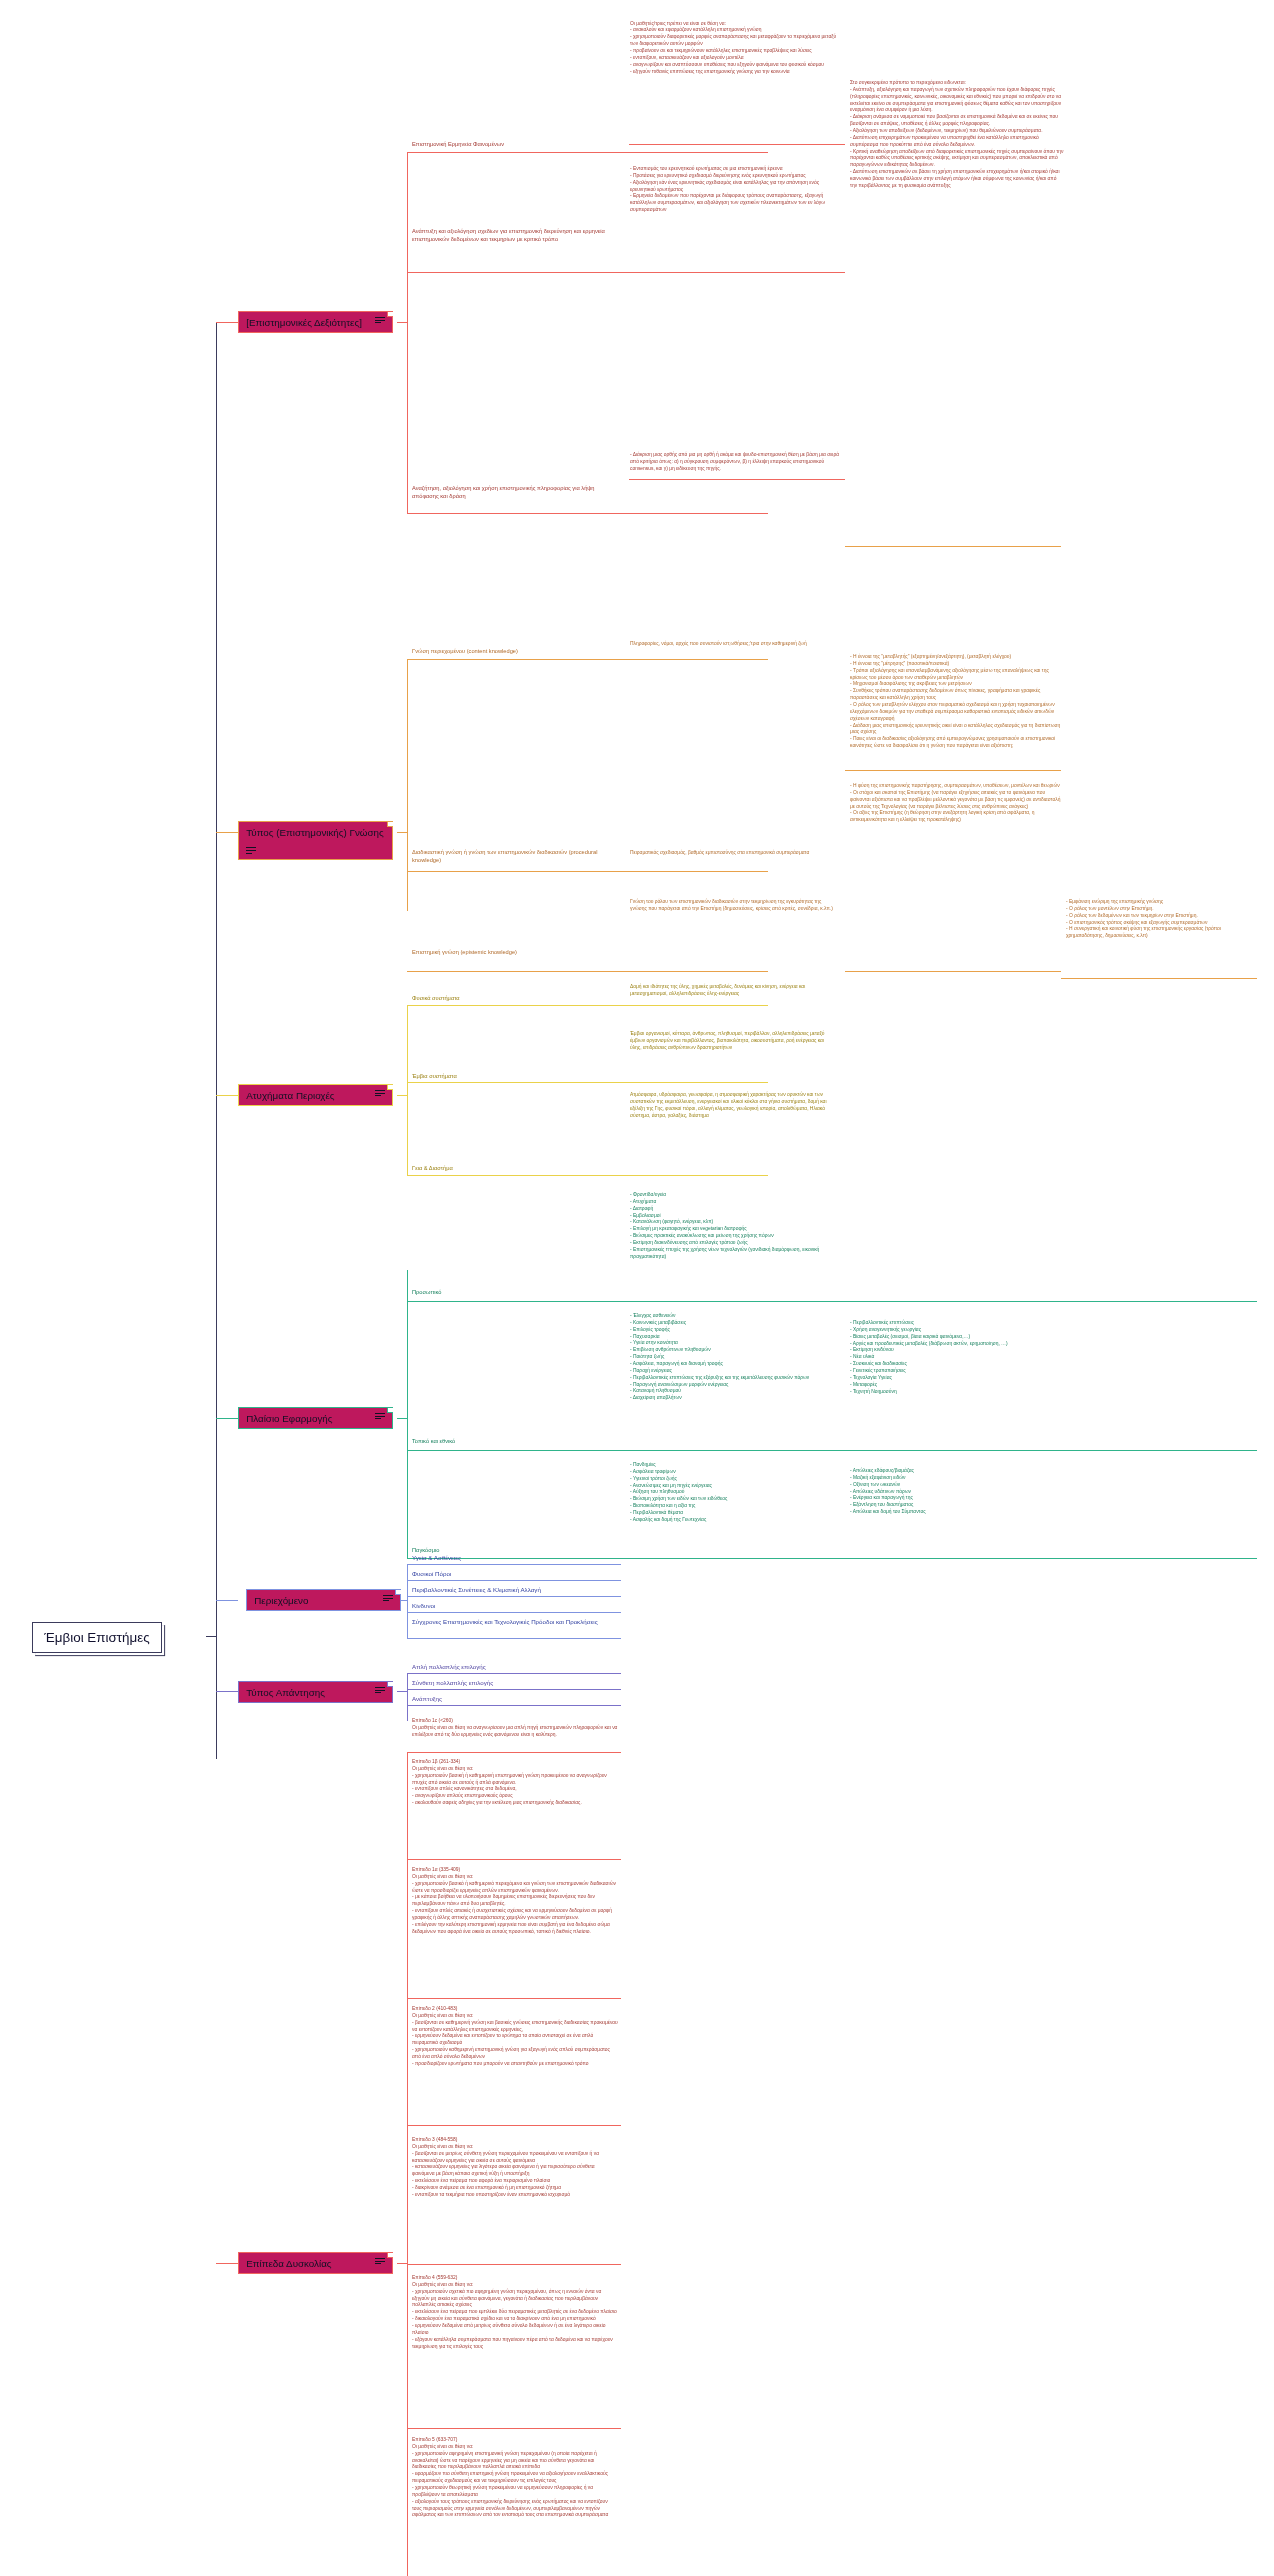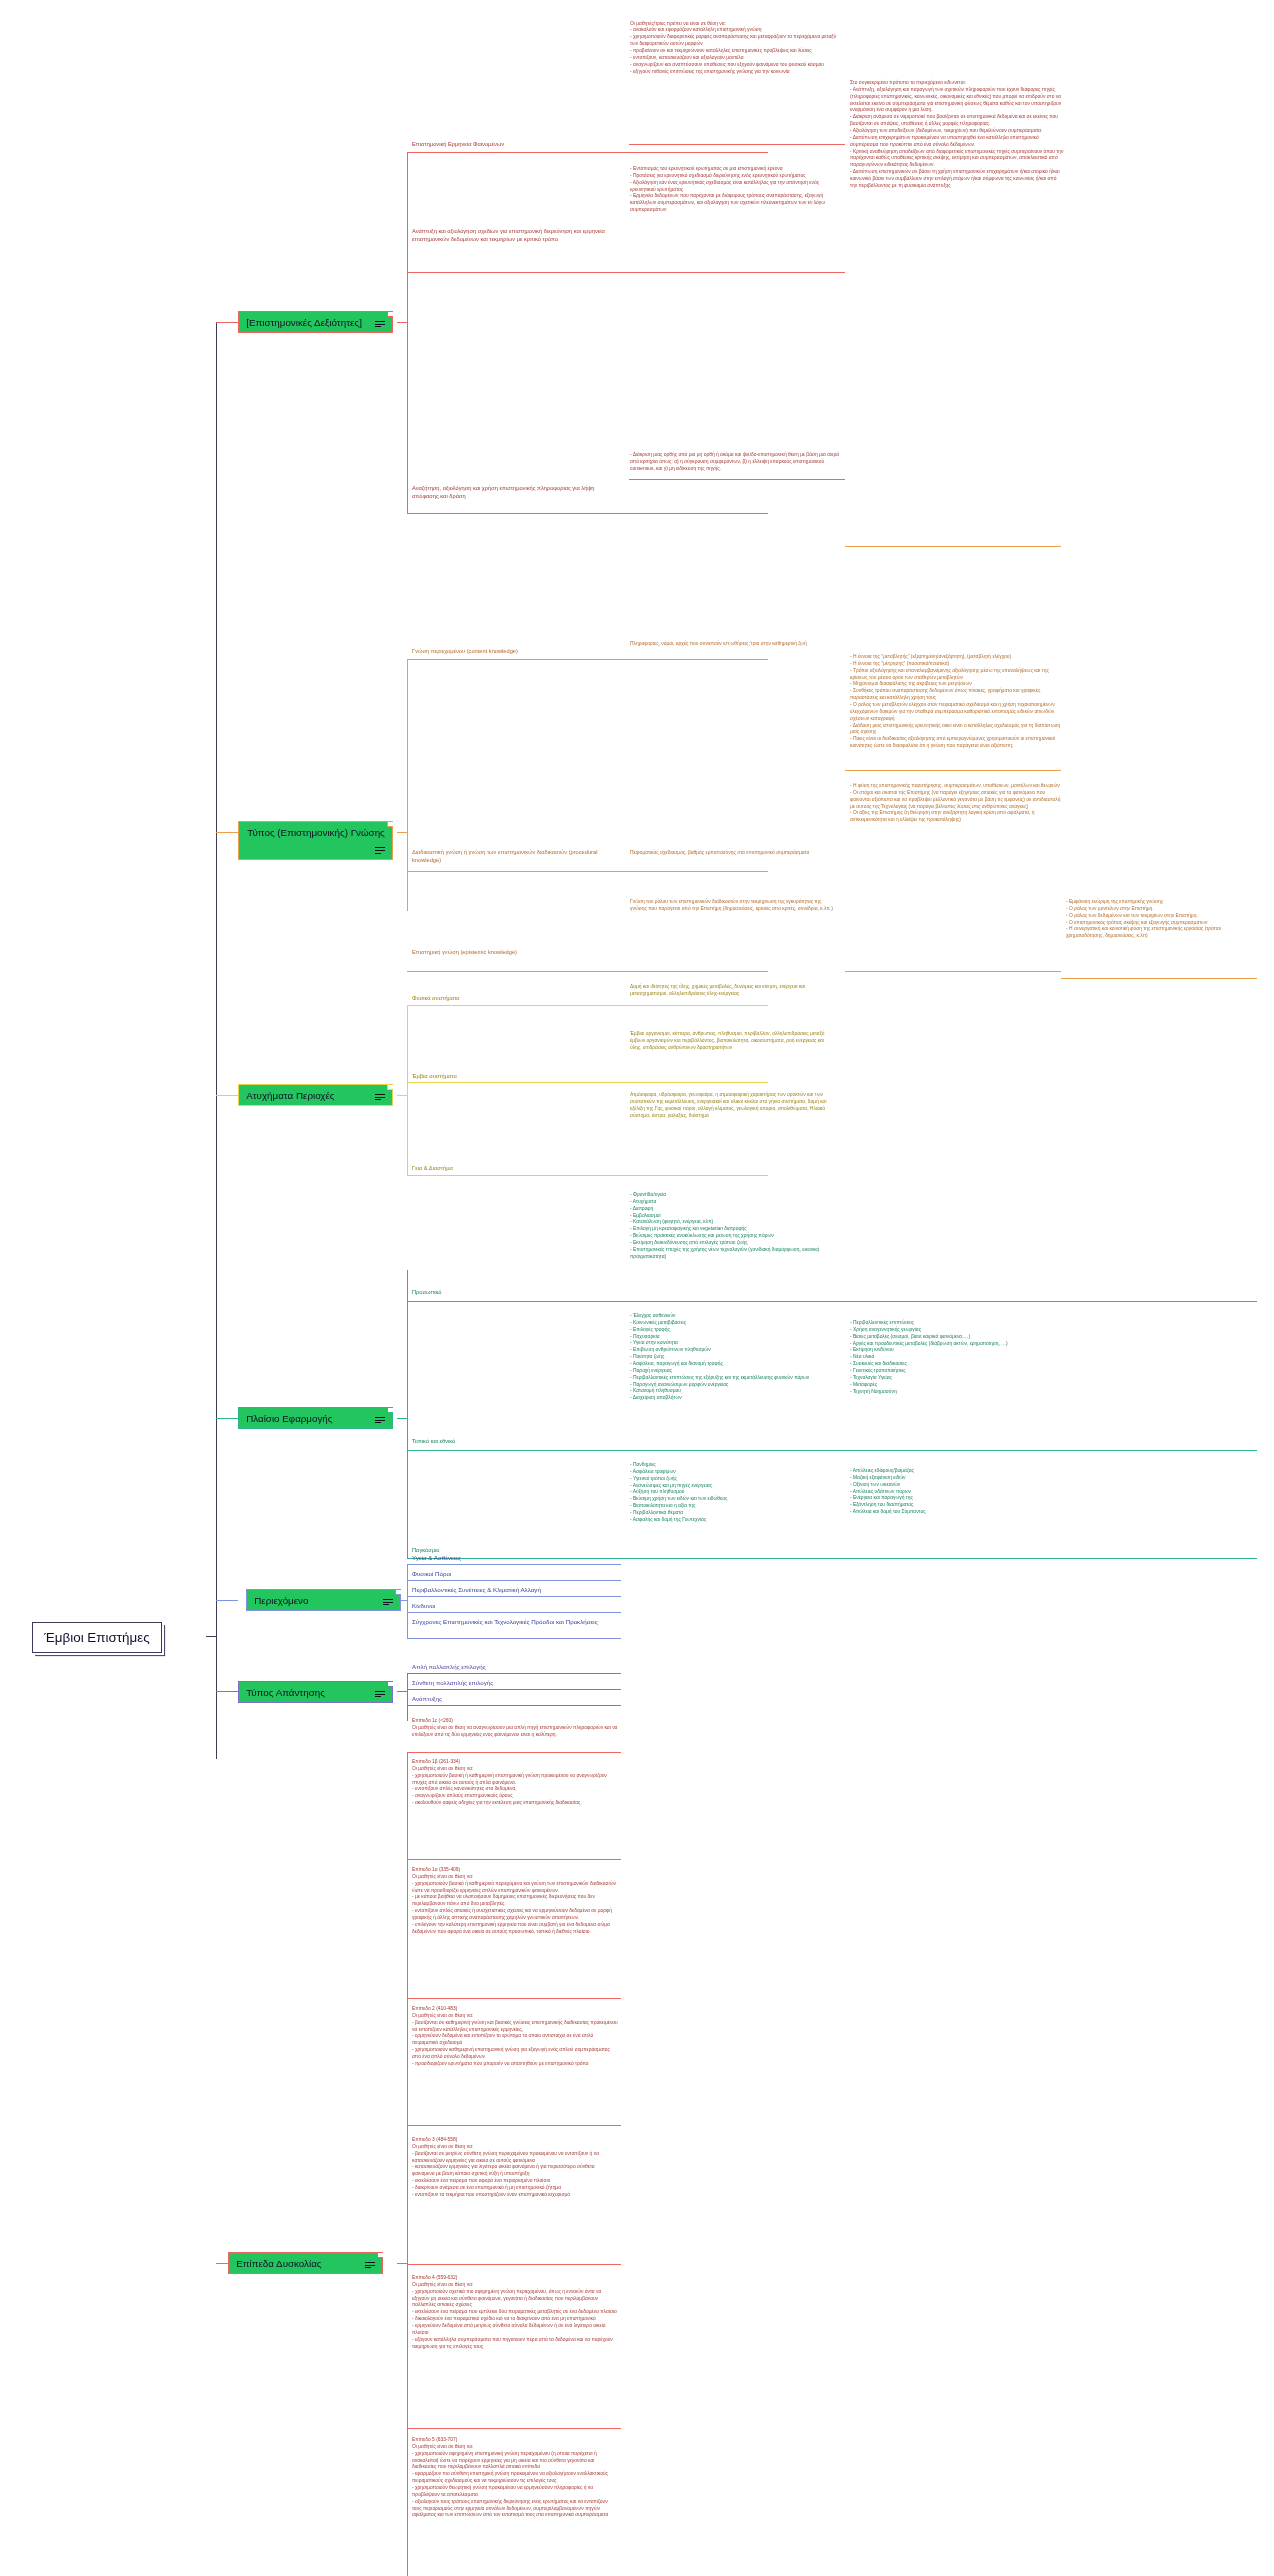--- a/index.html
+++ b/index.html
@@ -25,27 +25,27 @@
     padding: 7.2px 11.3px;
     font-size: 13.4px;
     color: #10102e;
     white-space: nowrap;
     box-shadow: 2.6px 2.6px 0 -0.5px #ffffff, 3.1px 3.1px 0 0 #3b3b5c;
   }
 
   
   .l1 {
     position: absolute;
-    background: #22c55e;
+    background: #be185d;
     padding: 4.6px 7.2px 4.6px 7.2px;
     font-size: 9.8px;
     color: #101024;
     white-space: nowrap;
     display: flex;
-    align-items: flex-end;
+    align-items: flex-start;
     gap: 9.3px;
     border-width: 0.7px;
     border-style: solid;
   }
   .l1 .lbl { flex: 1 1 auto; }
   .l1 .notes-ico { flex: 0 0 auto; }
   .foldmark {
     position: absolute;
     top: -0.5px; right: -0.5px;
     width: 5.7px; height: 5.7px;
@@ -235,21 +235,21 @@
   <div class="l1 b-purple" style="left:238px; top:1681px; min-width:155px;">
     <span class="lbl">Τύπος Απάντησης</span>
     <span class="notes-ico">
         <i></i>
         <i></i>
         <i></i>
       </span>
     <span class="foldmark"></span>
   </div>
 
-  <div class="l1 b-red" style="left:228px; top:2252px; min-width:155px;">
+  <div class="l1 b-red" style="left:238px; top:2252px; min-width:155px;">
     <span class="lbl">Επίπεδα Δυσκολίας</span>
     <span class="notes-ico">
         <i></i>
         <i></i>
         <i></i>
       </span>
     <span class="foldmark"></span>
   </div>
 
   <div class="node c-red small" style="left:412px; top:140px; width:206px;">

